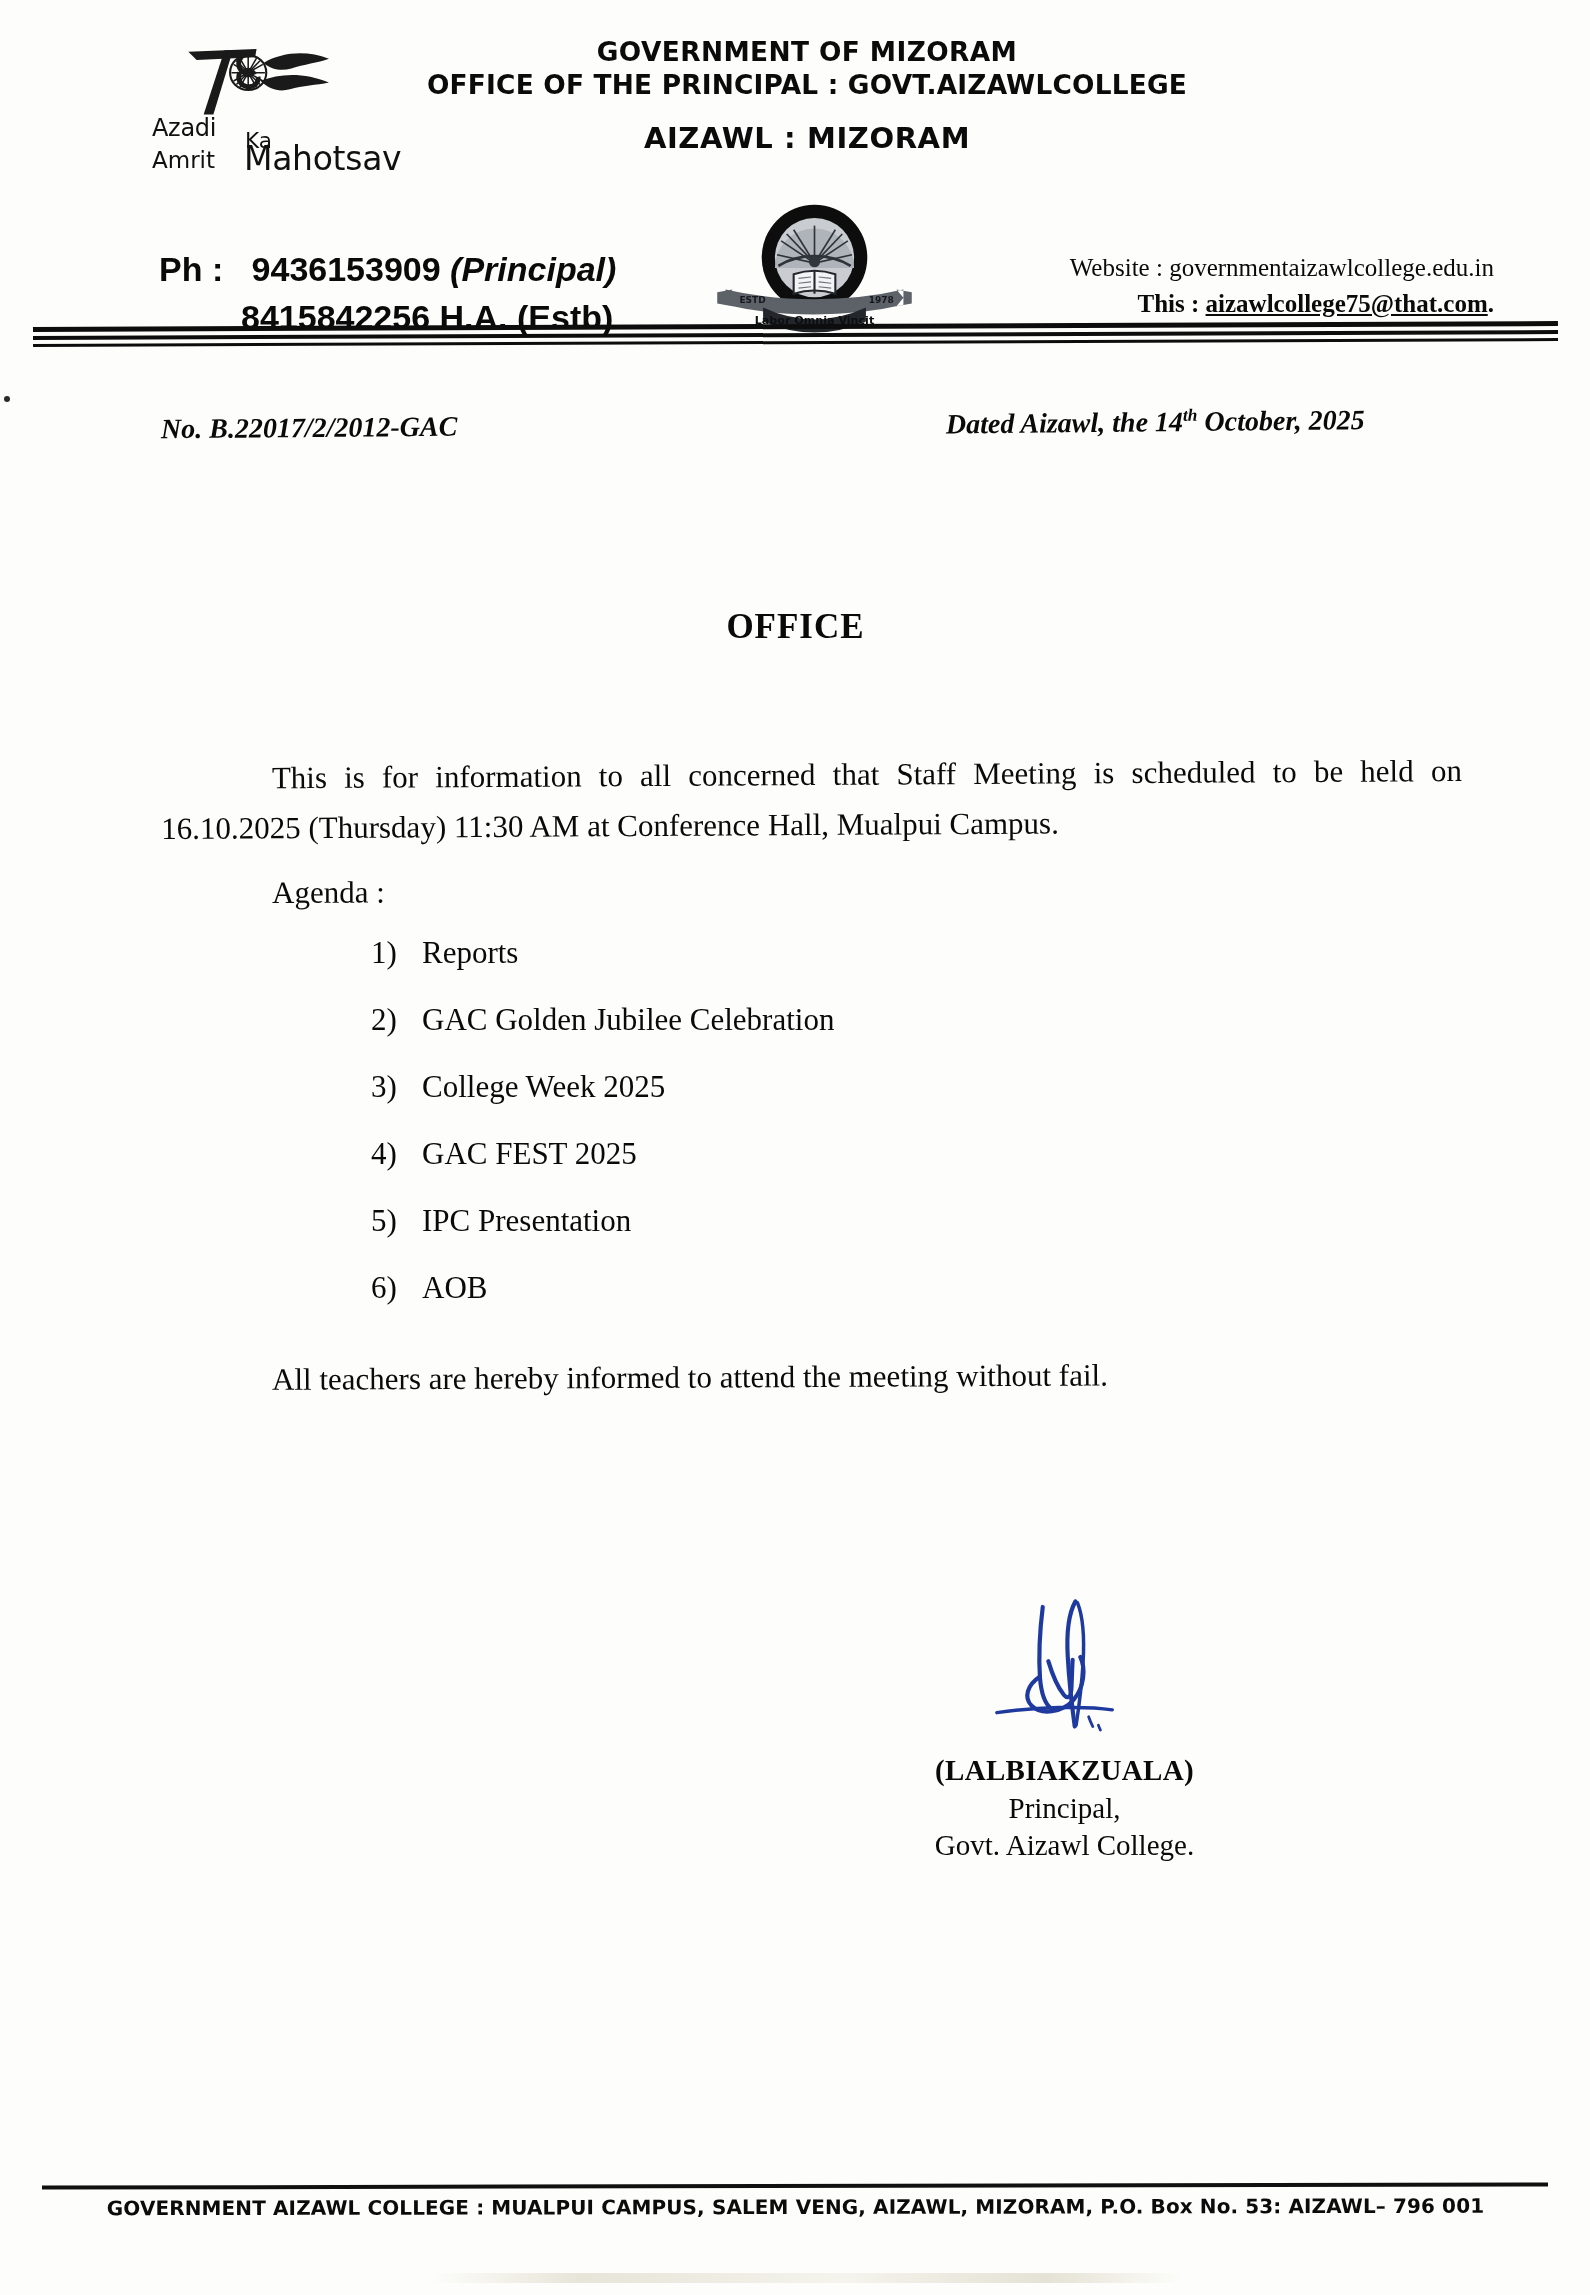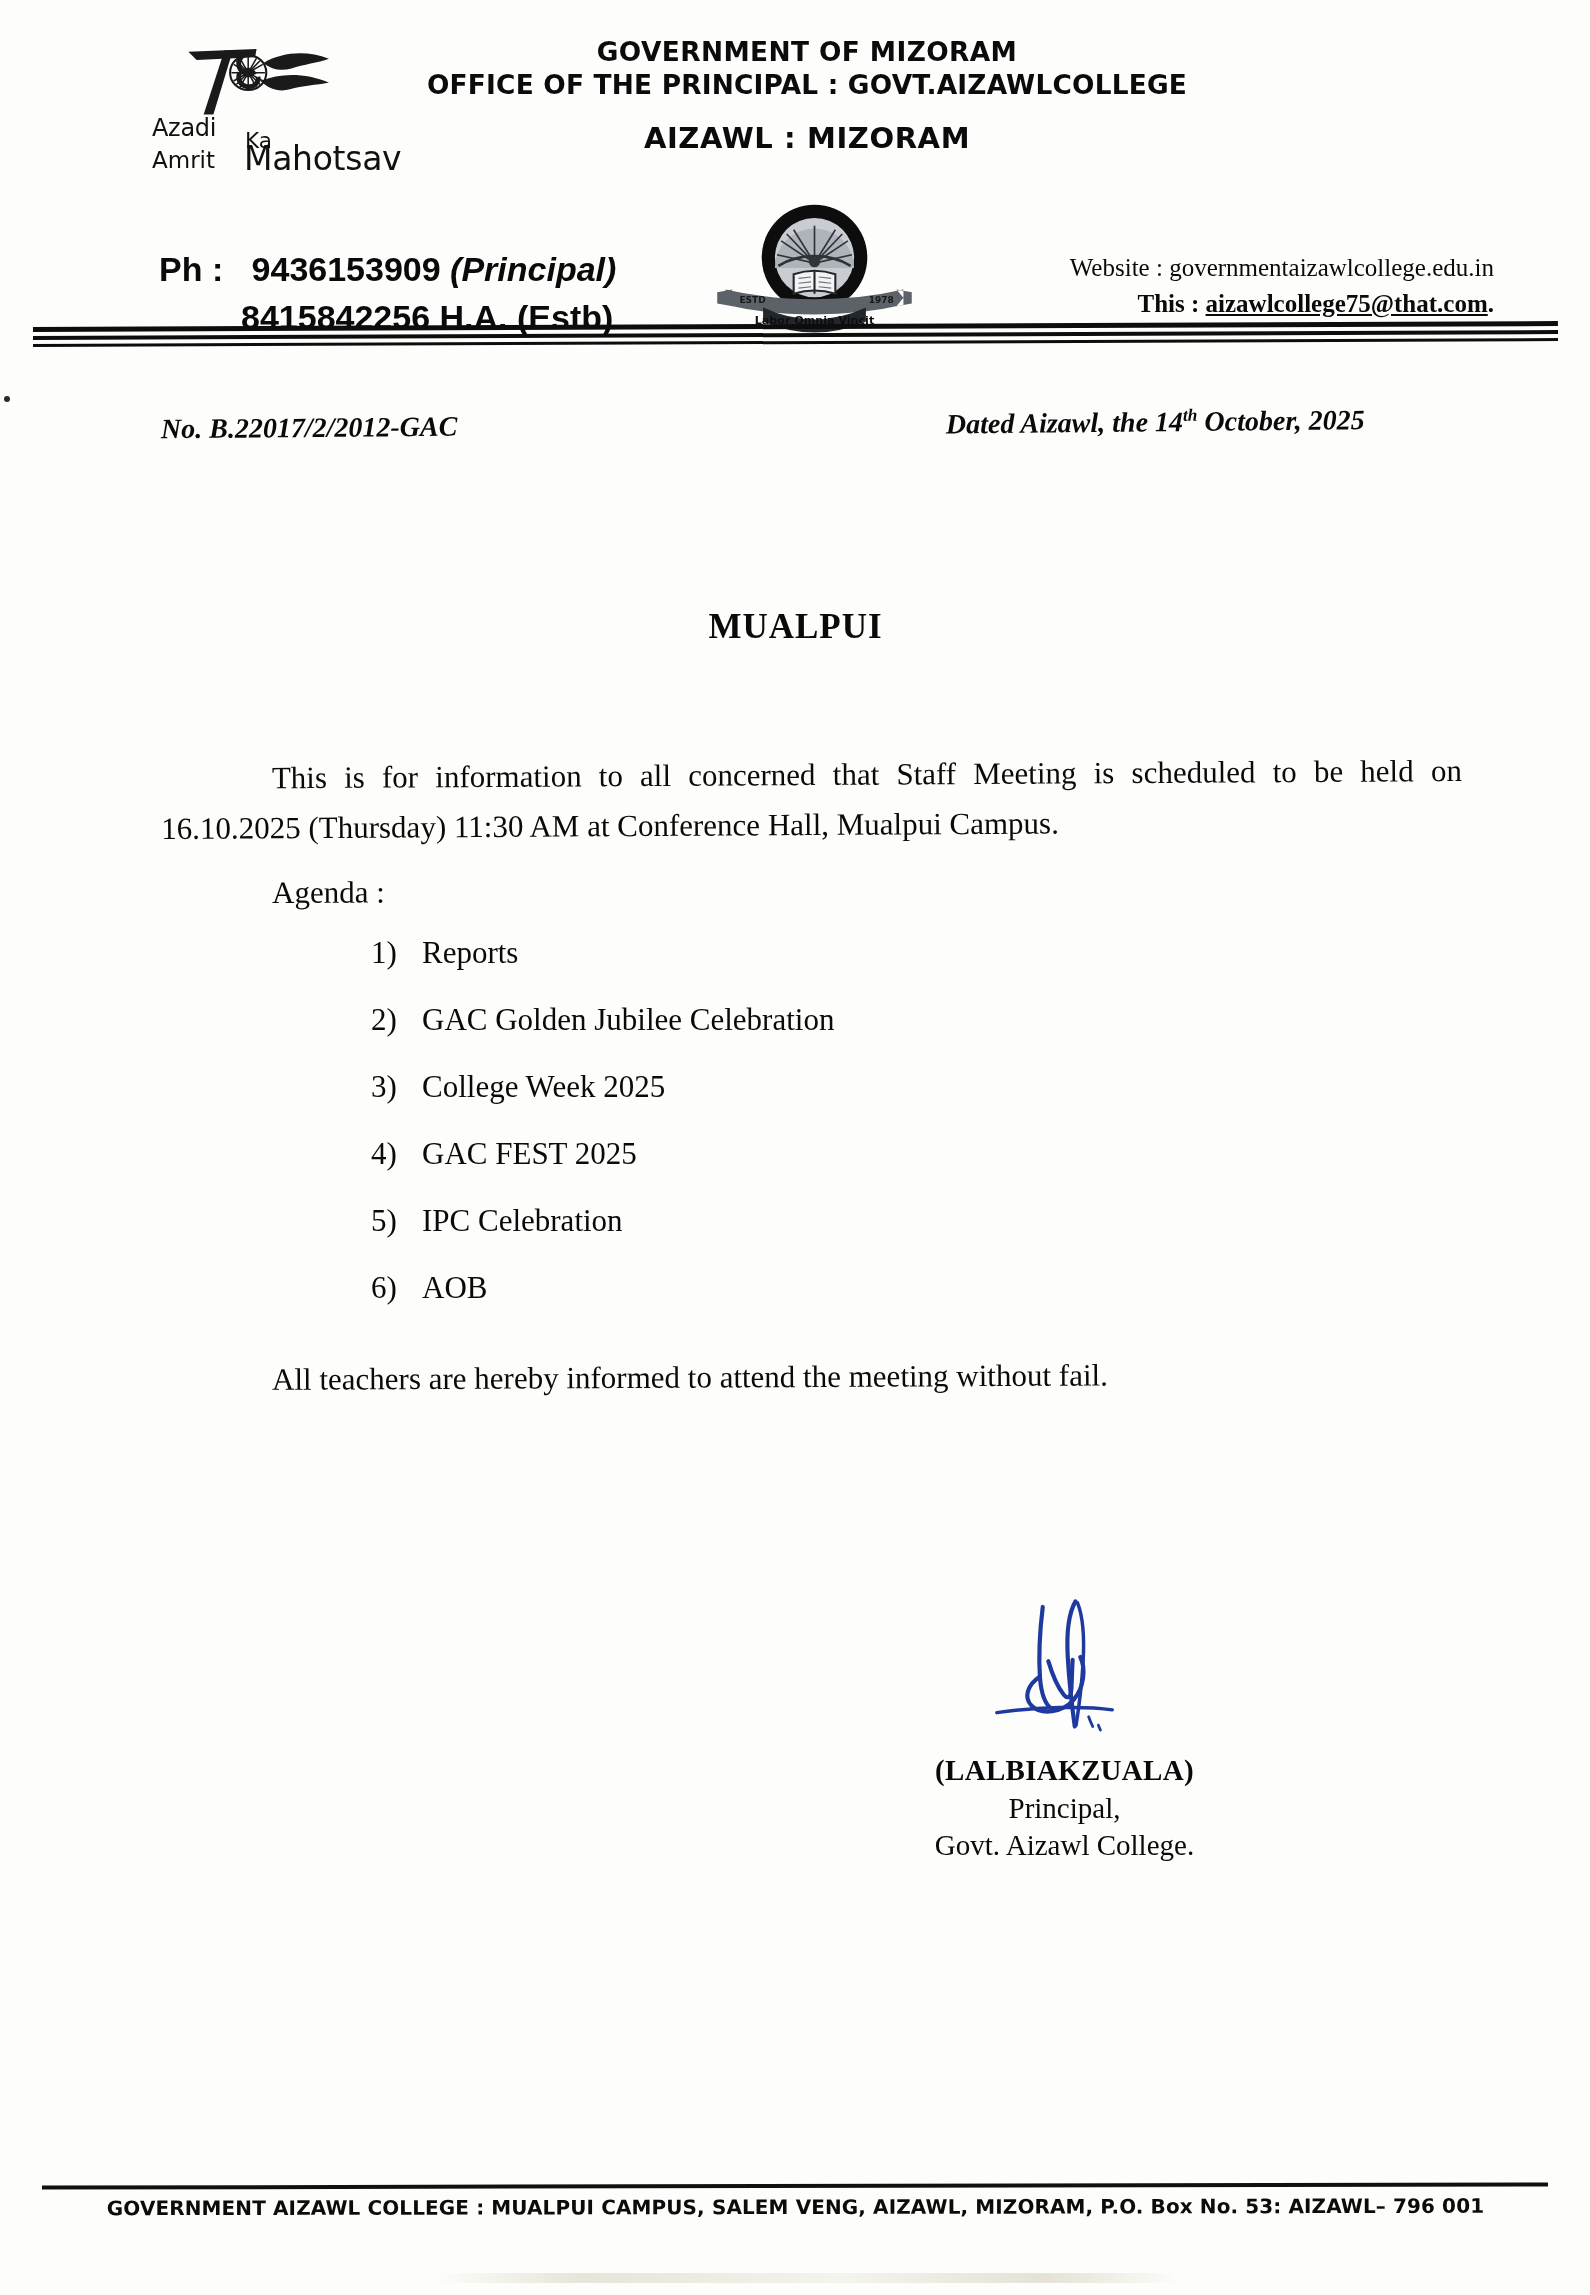--- a/index.html
+++ b/index.html
@@ -389,21 +389,21 @@
     <div class="rule-mid"></div>
     <div class="rule-gap"></div>
     <div class="rule-thin"></div>
   </div>
 
   <div class="margin-dot"></div>
 
   <div class="refline">No. B.22017/2/2012-GAC</div>
   <div class="dateline"><span>Dated Aizawl, the 14</span><sup>th</sup><span> October, 2025</span></div>
 
-  <div class="notice-title">MUALPUI</div>
+  <div class="notice-title">OFFICE</div>
 
   <div class="body-wrap">
     <div class="body-p">This is for information to all concerned that Staff Meeting is scheduled to be held on 16.10.2025 (Thursday) 11:30 AM at Conference Hall, Mualpui Campus.</div>
     <div class="agenda-label">Agenda :</div>
     <ol class="agenda-list">
       <li>
         <span class="agenda-num">1)</span>
         <span>Reports</span>
       </li>
       <li>
@@ -413,21 +413,21 @@
       <li>
         <span class="agenda-num">3)</span>
         <span>College Week 2025</span>
       </li>
       <li>
         <span class="agenda-num">4)</span>
         <span>GAC FEST 2025</span>
       </li>
       <li>
         <span class="agenda-num">5)</span>
-        <span>IPC Celebration</span>
+        <span>IPC Presentation</span>
       </li>
       <li>
         <span class="agenda-num">6)</span>
         <span>AOB</span>
       </li>
     </ol>
     <div class="closing-p">All teachers are hereby informed to attend the meeting without fail.</div>
   </div>
 
   <div class="sig-area">

